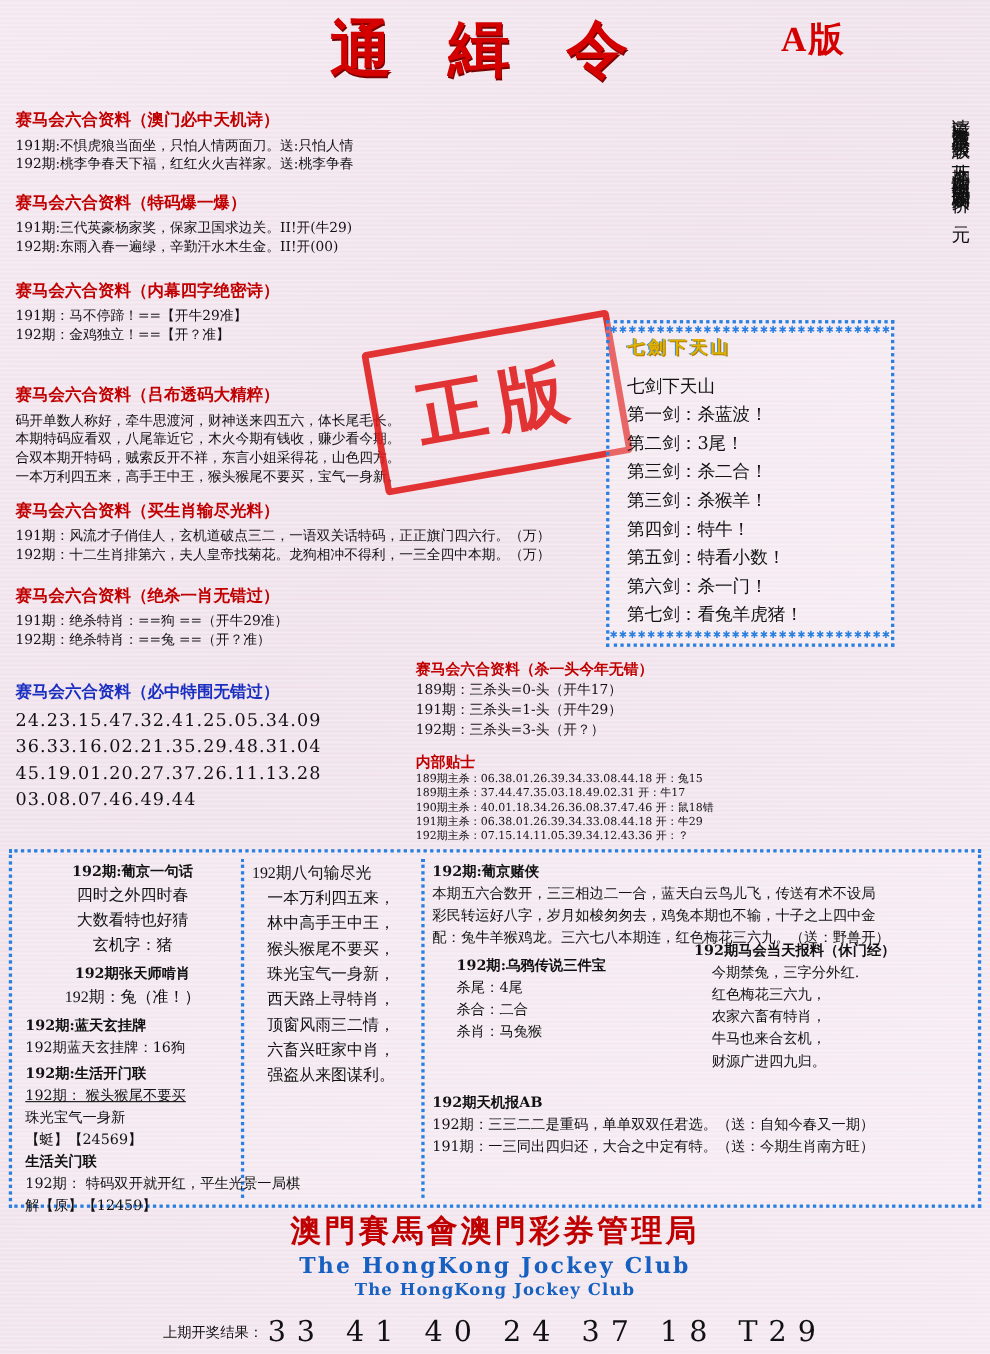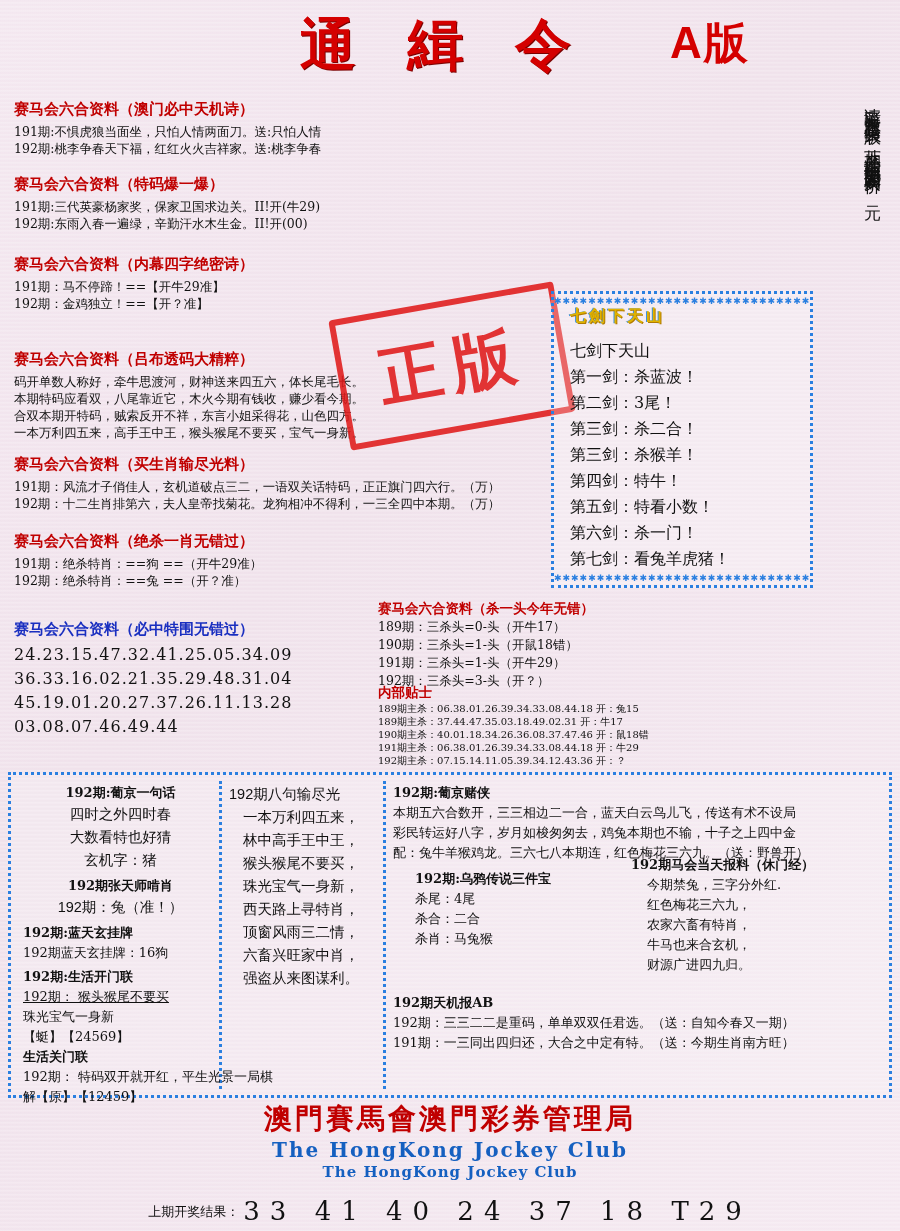--- a/index.html
+++ b/index.html
@@ -21,23 +21,23 @@
     position:absolute;left:0;top:0;width:900px;height:80px;padding-left:40px;
   }
   .title-main{
     position:absolute;left:300px;top:8px;
     font-family:"DejaVu Serif","Liberation Serif",serif;
     font-size:56px;font-weight:bold;color:#d40000;
     letter-spacing:16px;
     text-shadow:1px 1px 0 #7a0000;
   }
   .title-ver{
-    position:absolute;left:670px;top:14px;
-    font-family:Liberation Sans, sans-serif;
-    font-size:44px;font-weight:bold;color:#d40000;
+    position:absolute;left:710px;top:14px;
+    font-family:Liberation Serif, serif;
+    font-size:32px;font-weight:bold;color:#d40000;
     letter-spacing:2px;
   }
   
   .vnote{
     position:absolute;right:10px;top:95px;width:34px;height:670px;
     writing-mode:vertical-rl;
     font-family:"DejaVu Serif","Liberation Serif",serif;
     font-size:17px;line-height:34px;color:#111;letter-spacing:2px;
   }
   
@@ -114,21 +114,21 @@
   .vsep{
     position:absolute;top:6px;bottom:6px;width:0;
     border-left:3px dotted #2a7fe0;
   }
   .p-txt{
     font-family:"DejaVu Serif","Liberation Serif",serif;
     font-size:13px;color:#111;line-height:20px;white-space:nowrap;
   }
   .p-txt.b{font-weight:bold;}
   .p-big{
-    font-family:Liberation Sans, sans-serif;
+    font-family:Liberation Serif, serif;
     font-size:14.5px;color:#111;line-height:23px;white-space:nowrap;
   }
   
   .footer1{
     position:absolute;left:0;top:1100px;width:900px;text-align:center;
     font-family:"DejaVu Serif","Liberation Serif",serif;
     font-size:28px;font-weight:bold;color:#c00000;letter-spacing:3px;
   }
   .footer2{
     position:absolute;left:0;top:1138px;width:900px;text-align:center;
@@ -225,21 +225,20 @@
       <div class="sword-line">第四剑：特牛！</div>
       <div class="sword-line">第五剑：特看小数！</div>
       <div class="sword-line">第六剑：杀一门！</div>
       <div class="sword-line">第七剑：看兔羊虎猪！</div>
     </div>
   </div>
 
   <div class="mid-right">
     <div class="mr-title">赛马会六合资料（杀一头今年无错）</div>
     <div class="mr-line">189期：三杀头=0-头（开牛17）</div>
-    <div class="mr-line">190期：三杀头=1-头（开鼠18错）</div>
     <div class="mr-line">191期：三杀头=1-头（开牛29）</div>
     <div class="mr-line">192期：三杀头=3-头（开？）</div>
   </div>
 
   <div style="position:absolute;left:378px;top:684px;width:330px;">
     <div class="mr-title">内部贴士</div>
     <div class="tiny-line">189期主杀：06.38.01.26.39.34.33.08.44.18 开：兔15</div>
     <div class="tiny-line">189期主杀：37.44.47.35.03.18.49.02.31 开：牛17</div>
     <div class="tiny-line">190期主杀：40.01.18.34.26.36.08.37.47.46 开：鼠18错</div>
     <div class="tiny-line">191期主杀：06.38.01.26.39.34.33.08.44.18 开：牛29</div>

